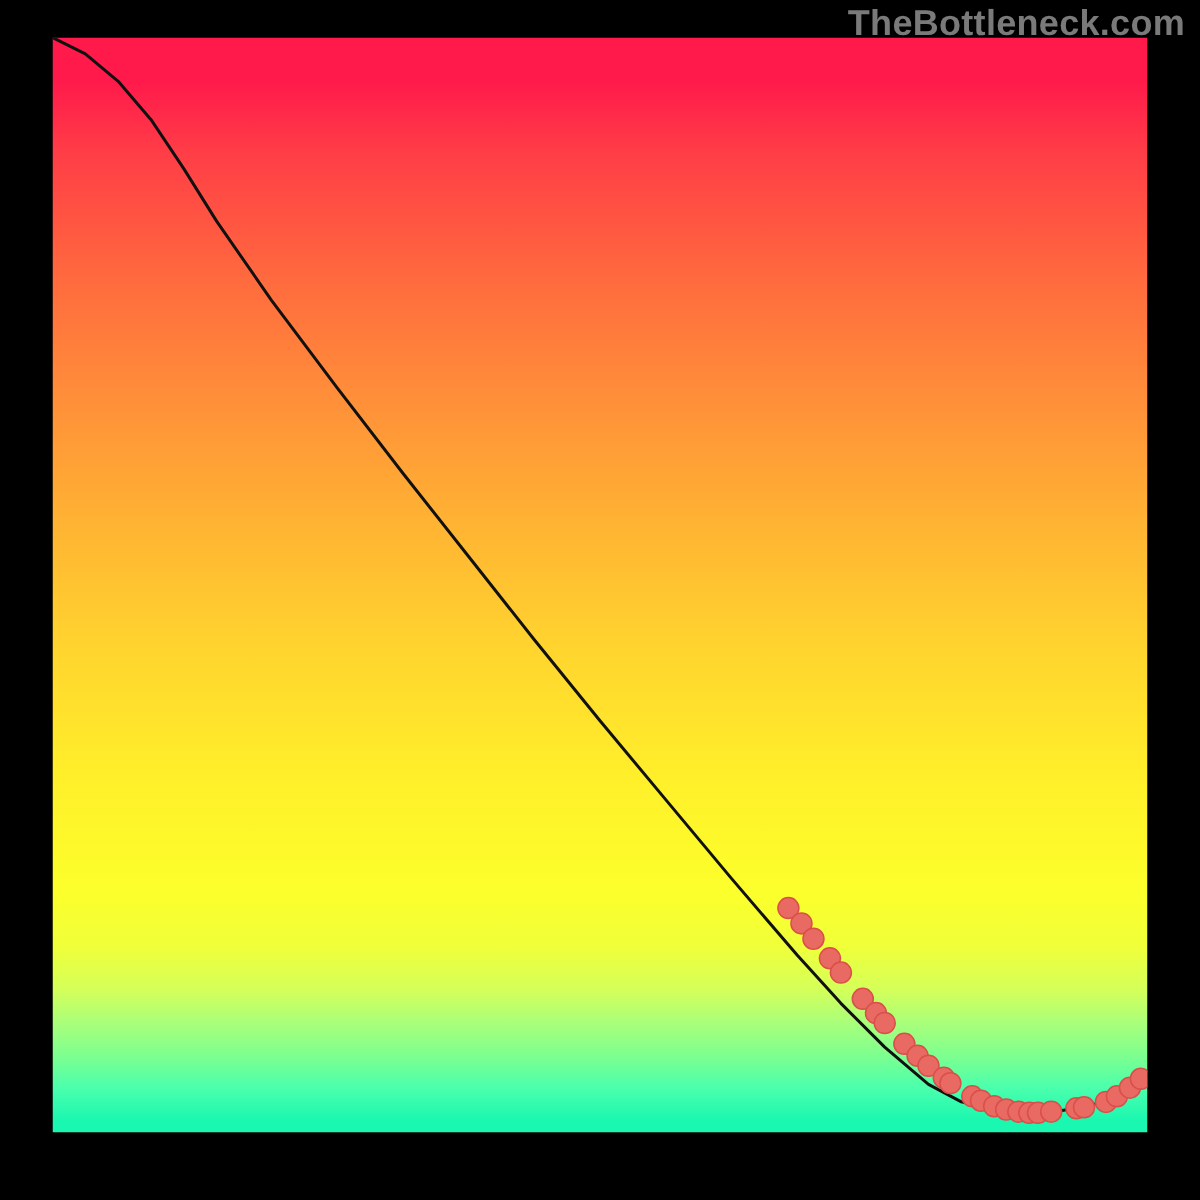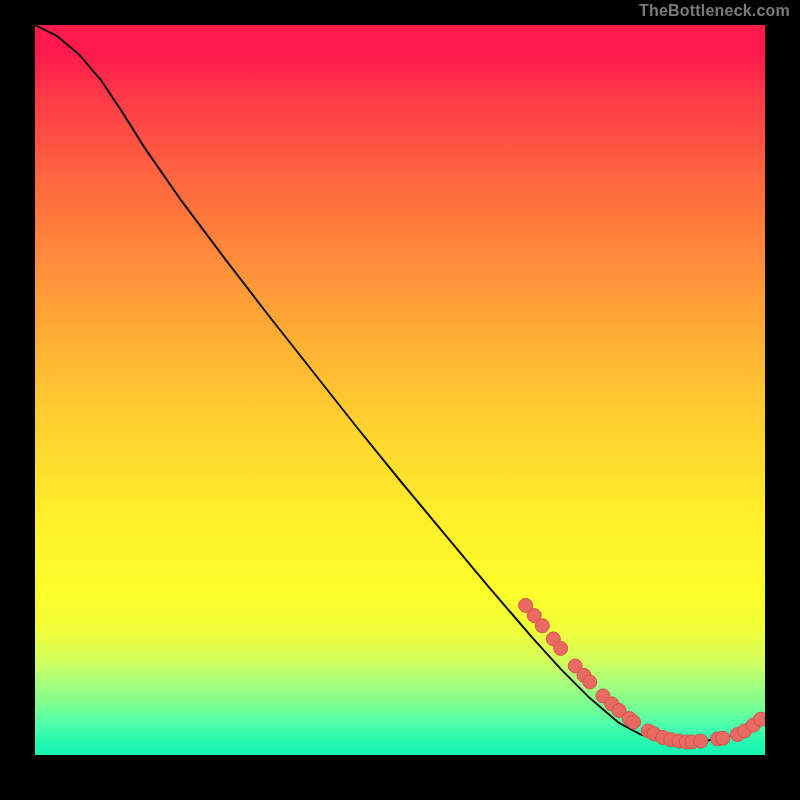--- a/index.html
+++ b/index.html
@@ -51,21 +51,21 @@
     position: absolute;
     inset: 0;
     width: 100%;
     height: 100%;
   }
   .watermark {
     position: absolute;
     top: 2px;
     right: 10px;
     color: #7a7a7a;
-    font-size: 16px;
+    font-size: 24px;
     font-weight: 600;
     letter-spacing: 0.2px;
     user-select: none;
   }
 </style>
 </head>
 <body>
 
 <div class="stage">
   <div class="watermark">TheBottleneck.com</div>

